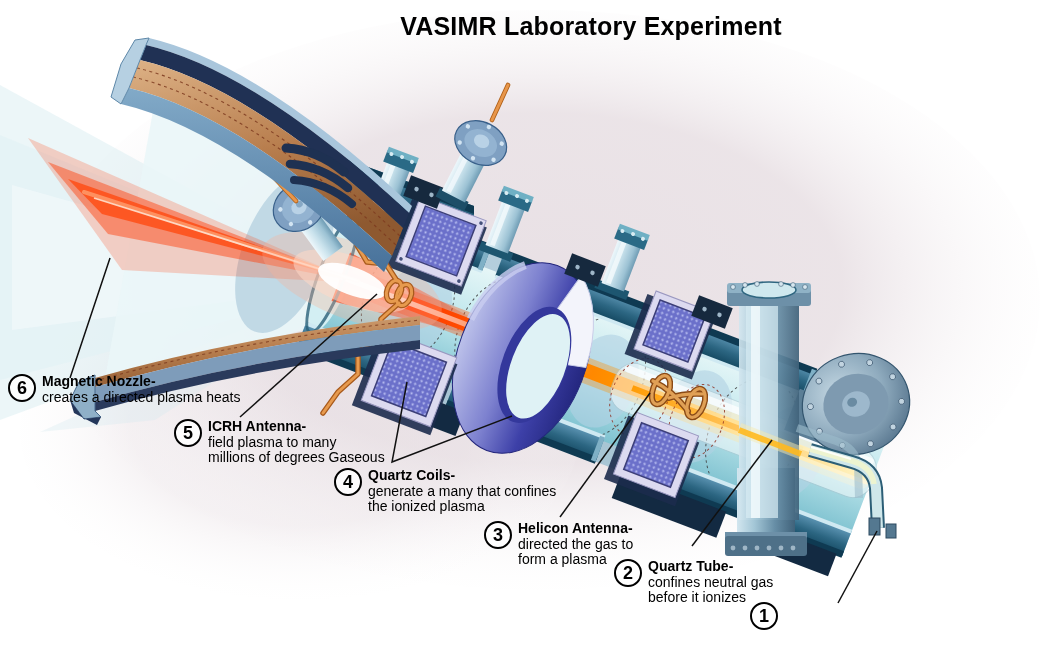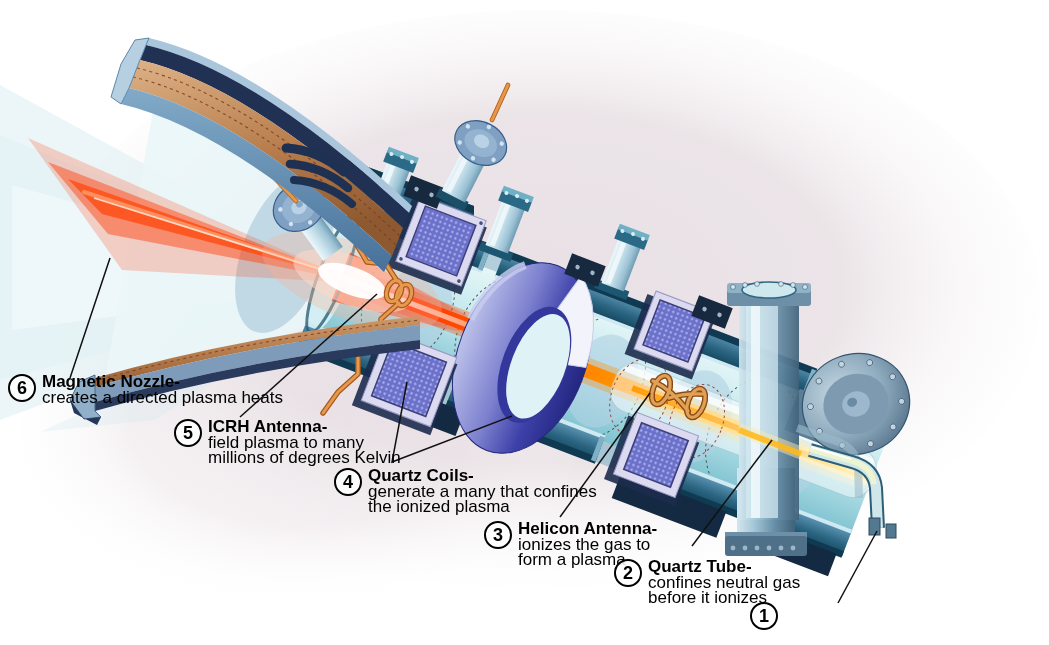--- a/index.html
+++ b/index.html
@@ -5,21 +5,21 @@
   html,body{margin:0;padding:0;background:#fff;}
   .stage{position:relative;width:1049px;height:645px;overflow:hidden;background:#fff;
          font-family:"Liberation Sans",sans-serif;color:#000;}
   .stage svg{position:absolute;left:0;top:0;}
   .title{position:absolute;top:12px;left:591px;transform:translateX(-50%);
          font-size:25px;font-weight:bold;white-space:nowrap;letter-spacing:.2px;}
   .callout{position:absolute;display:flex;align-items:flex-start;gap:6px;}
   .num{flex:0 0 auto;width:24px;height:24px;border:2.6px solid #000;border-radius:50%;
        background:rgba(255,255,255,.85);display:flex;align-items:center;justify-content:center;
        font-size:18px;font-weight:bold;line-height:1;}
-  .ctext{font-size:17px;line-height:15.5px;white-space:nowrap;}
+  .ctext{font-size:14px;line-height:15.5px;white-space:nowrap;}
   .ctitle{font-weight:bold;}
 </style>
 </head>
 <body>
 
 <div class="stage">
 
 <svg width="1049" height="645" viewBox="0 0 1049 645">
 <defs>
   <radialGradient id="bgGlow" cx="50%" cy="48%" r="55%">
@@ -434,52 +434,53 @@
 <g stroke="#111" stroke-width="1.5">
   <line x1="70" y1="378" x2="110" y2="258"></line>
   <line x1="240" y1="417" x2="377" y2="294"></line>
   <path d="M 407,382 L 392,462 L 512,416" fill="none"></path>
   <line x1="560" y1="517" x2="650" y2="393"></line>
   <line x1="692" y1="546" x2="772" y2="440"></line>
   <line x1="838" y1="603" x2="877" y2="531"></line>
 </g>
 </svg>
 
+<div class="title">VASIMR Laboratory Experiment</div>
 
 <div class="callout" style="left:8px;top:374px">
   <div class="num">6</div>
   <div class="ctext">
     <div class="ctitle">Magnetic Nozzle-</div>
     <div>creates a directed plasma heats</div>
   </div>
 </div>
 
 <div class="callout" style="left:174px;top:419px">
   <div class="num">5</div>
   <div class="ctext">
     <div class="ctitle">ICRH Antenna-</div>
     <div>field plasma to many</div>
-    <div>millions of degrees Kelvin</div>
+    <div>millions of degrees Gaseous</div>
   </div>
 </div>
 
 <div class="callout" style="left:334px;top:468px">
   <div class="num">4</div>
   <div class="ctext">
     <div class="ctitle">Quartz Coils-</div>
     <div>generate a many that confines</div>
     <div>the ionized plasma</div>
   </div>
 </div>
 
 <div class="callout" style="left:484px;top:521px">
   <div class="num">3</div>
   <div class="ctext">
     <div class="ctitle">Helicon Antenna-</div>
-    <div>ionizes the gas to</div>
+    <div>directed the gas to</div>
     <div>form a plasma</div>
   </div>
 </div>
 
 <div class="callout" style="left:614px;top:559px">
   <div class="num">2</div>
   <div class="ctext">
     <div class="ctitle">Quartz Tube-</div>
     <div>confines neutral gas</div>
     <div>before it ionizes</div>

